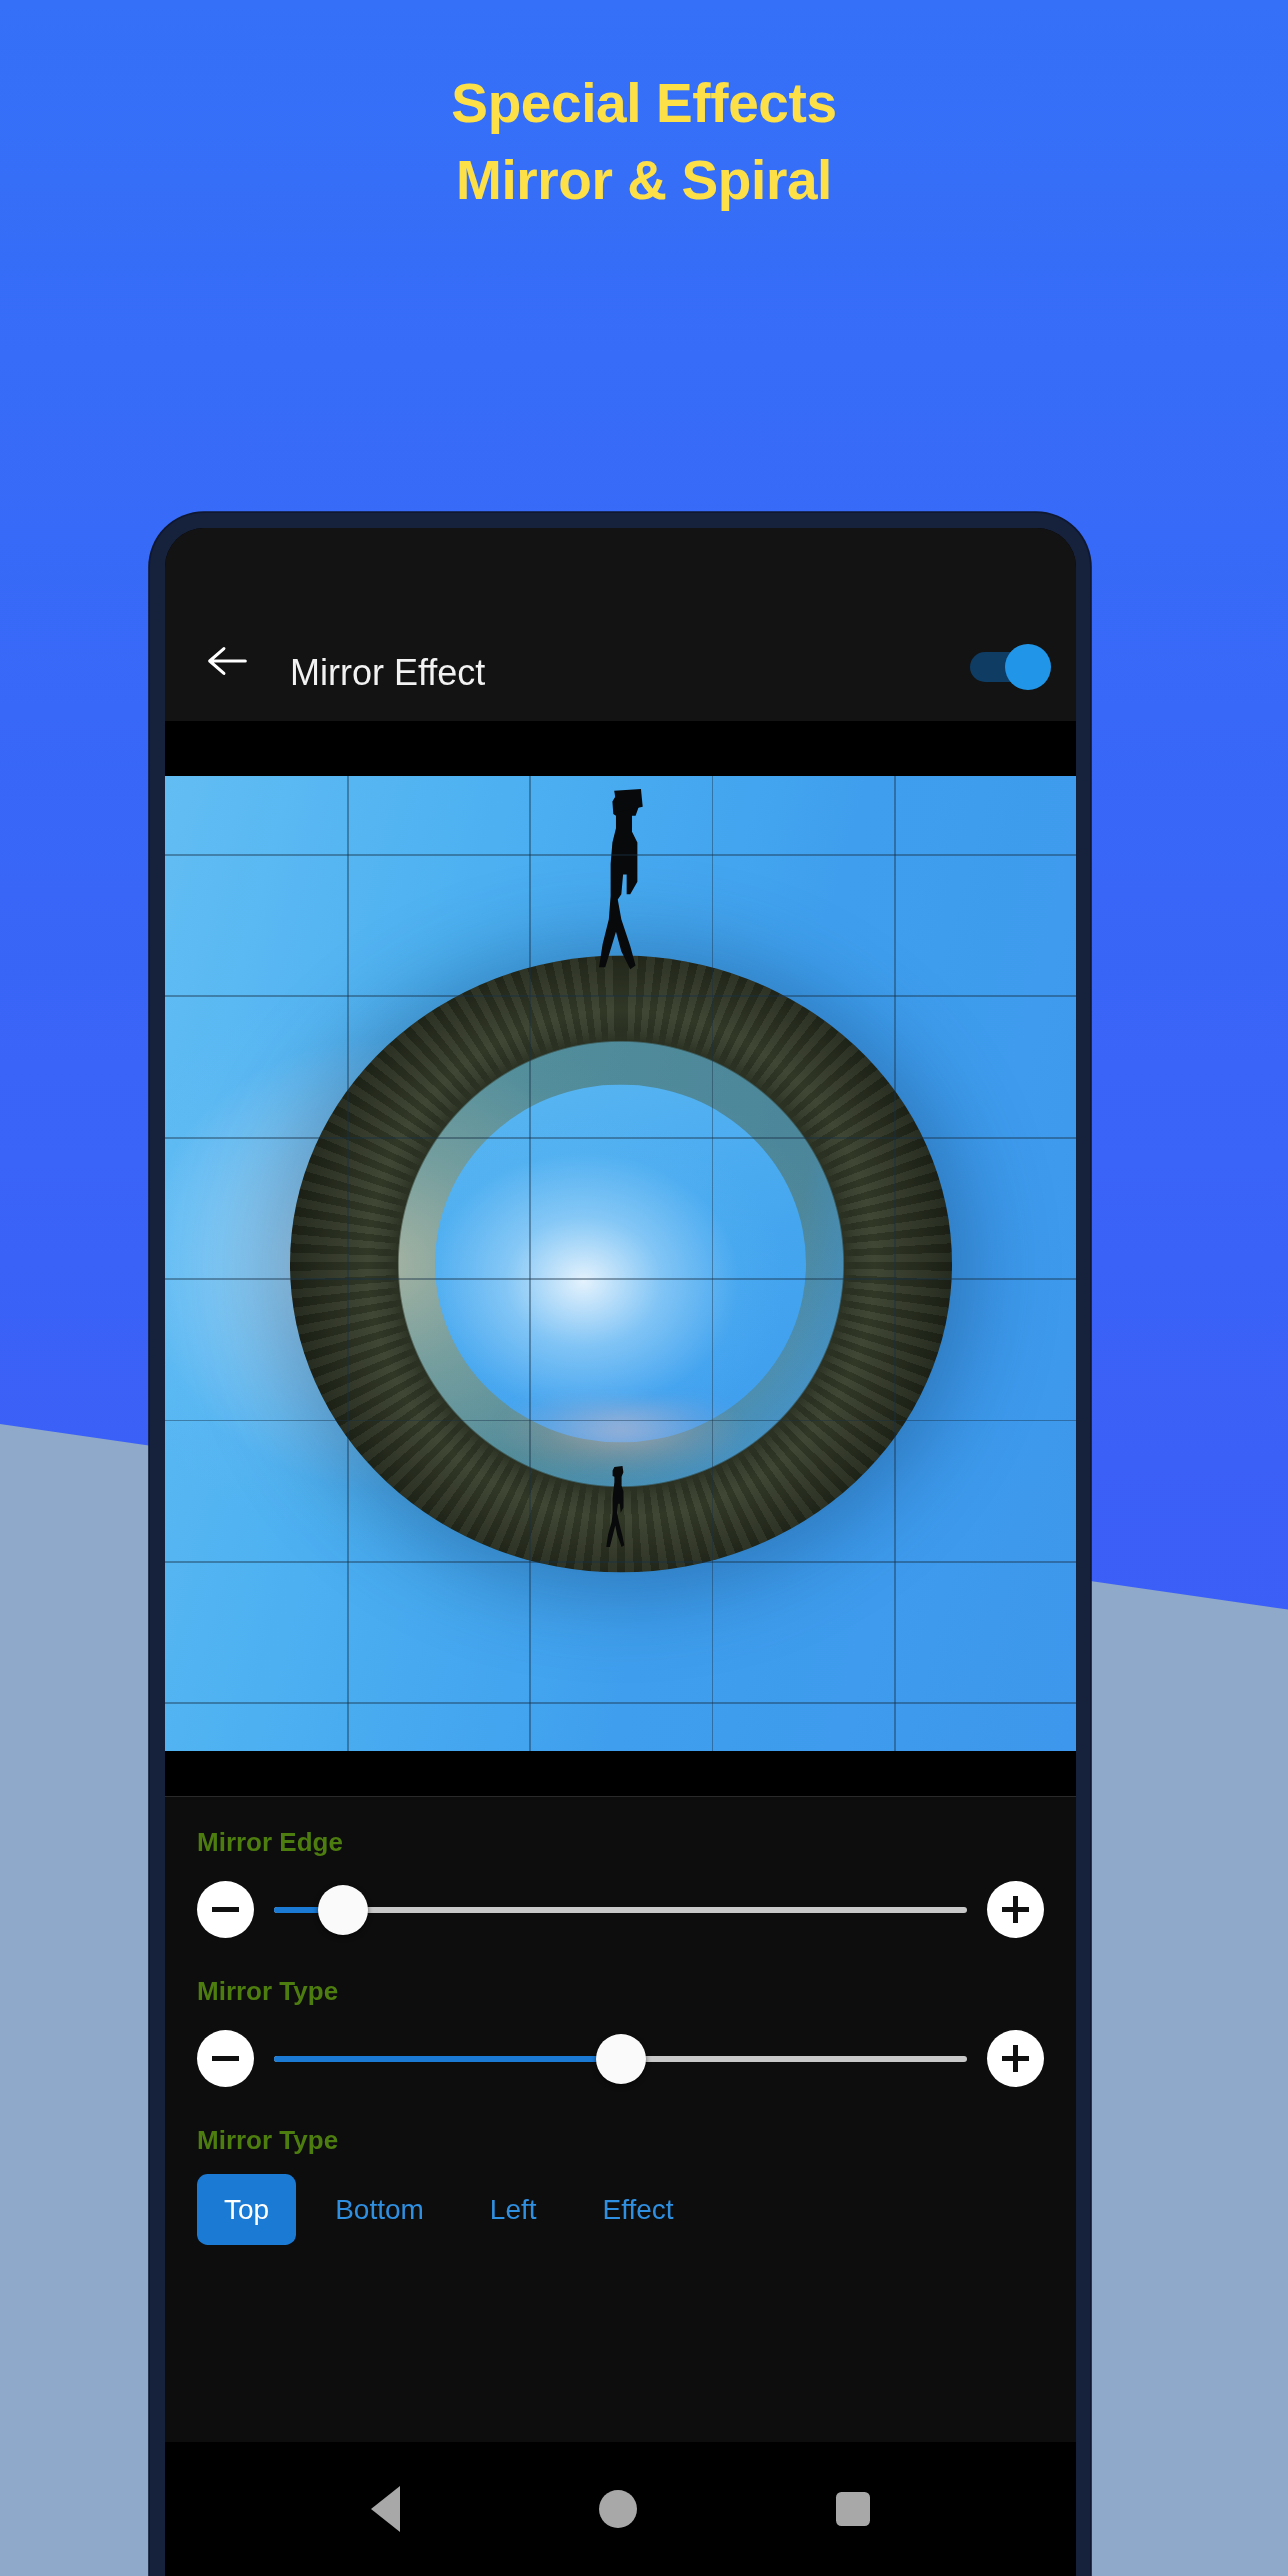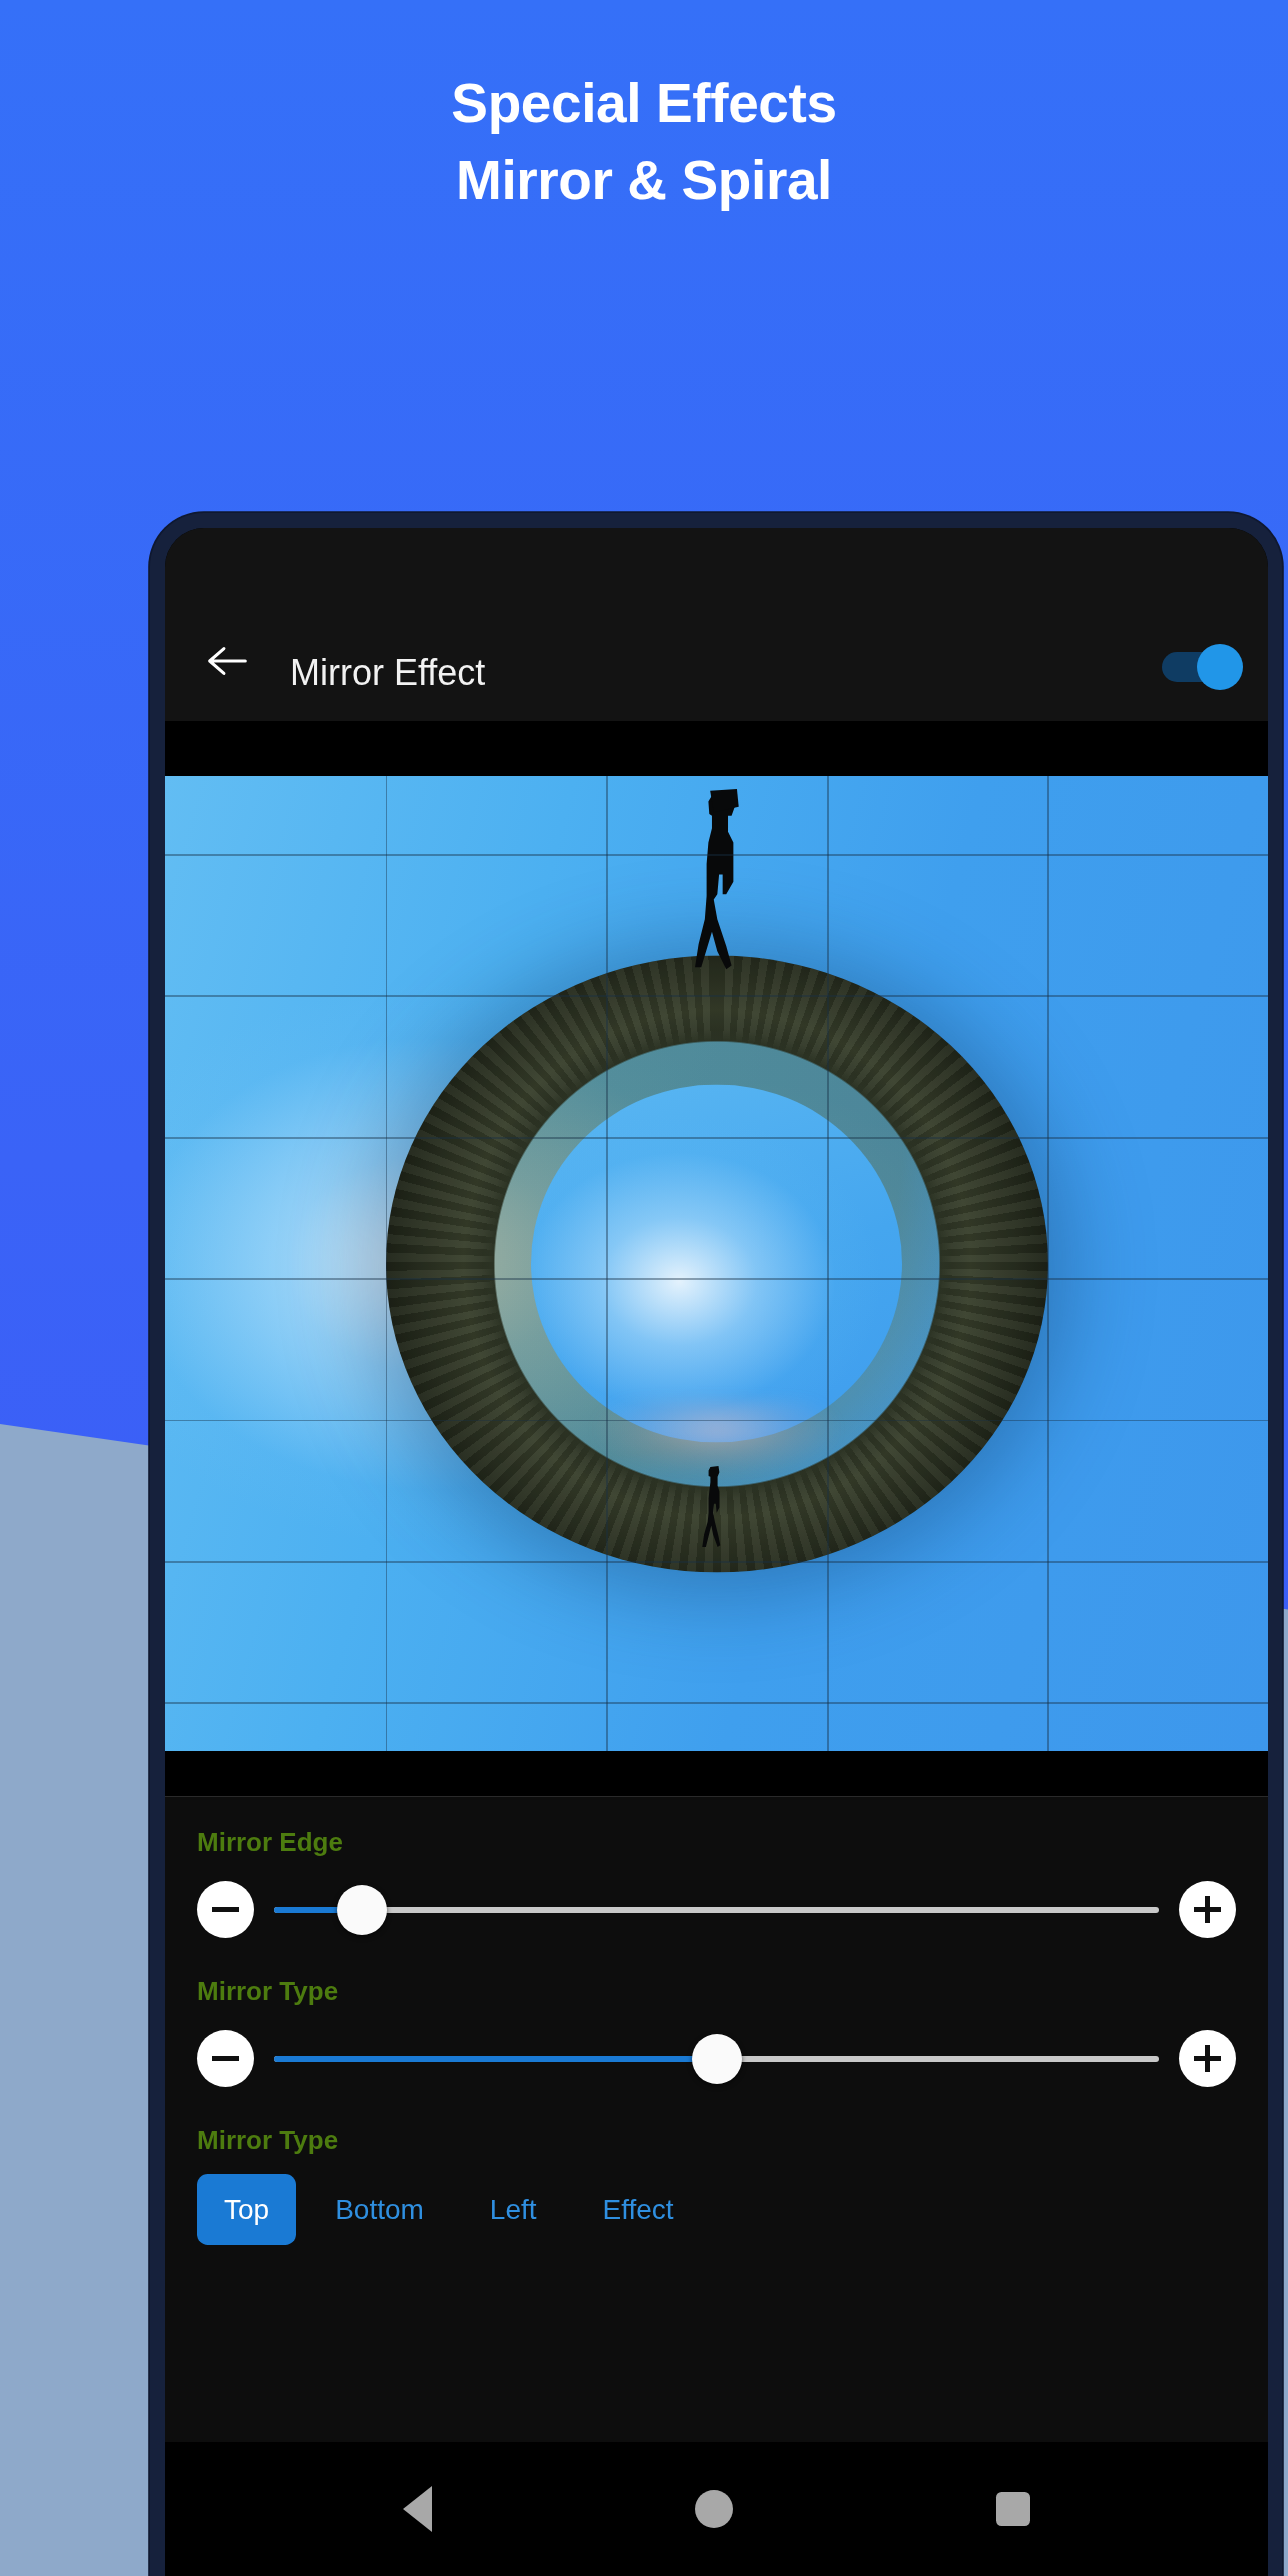--- a/index.html
+++ b/index.html
@@ -20,32 +20,32 @@
     position:absolute; left:0; right:0; bottom:0; height:1324px;
     background:#8ea9ca;
     clip-path: polygon(0 13%, 100% 27%, 100% 100%, 0 100%);
     z-index:1;
   }
 
   
   #headline {
     position:absolute; top:70px; left:0; right:0;
     z-index:5; text-align:center;
-    color:#ffffff;
+    color:#fde047;
     font-size:55px; font-weight:bold;
     line-height:1.2;
     letter-spacing:-0.4px;
   }
   #headline .l2 { display:block; margin-top:10.7px; }
 
   
   #phone {
     position:absolute;
     left:150px; top:513px;
-    width:1132px; height:2063px;
+    width:940px; height:2063px;
     z-index:10;
     border-radius:54px 54px 0 0;
     background:#16213c;
     padding:15px 14px 0 15px;
     box-shadow: 0 0 0 1.8px #0f1830;
   }
   #phone-screen {
     width:100%; height:100%;
     border-radius:39px 39px 0 0;
     background:#000;

